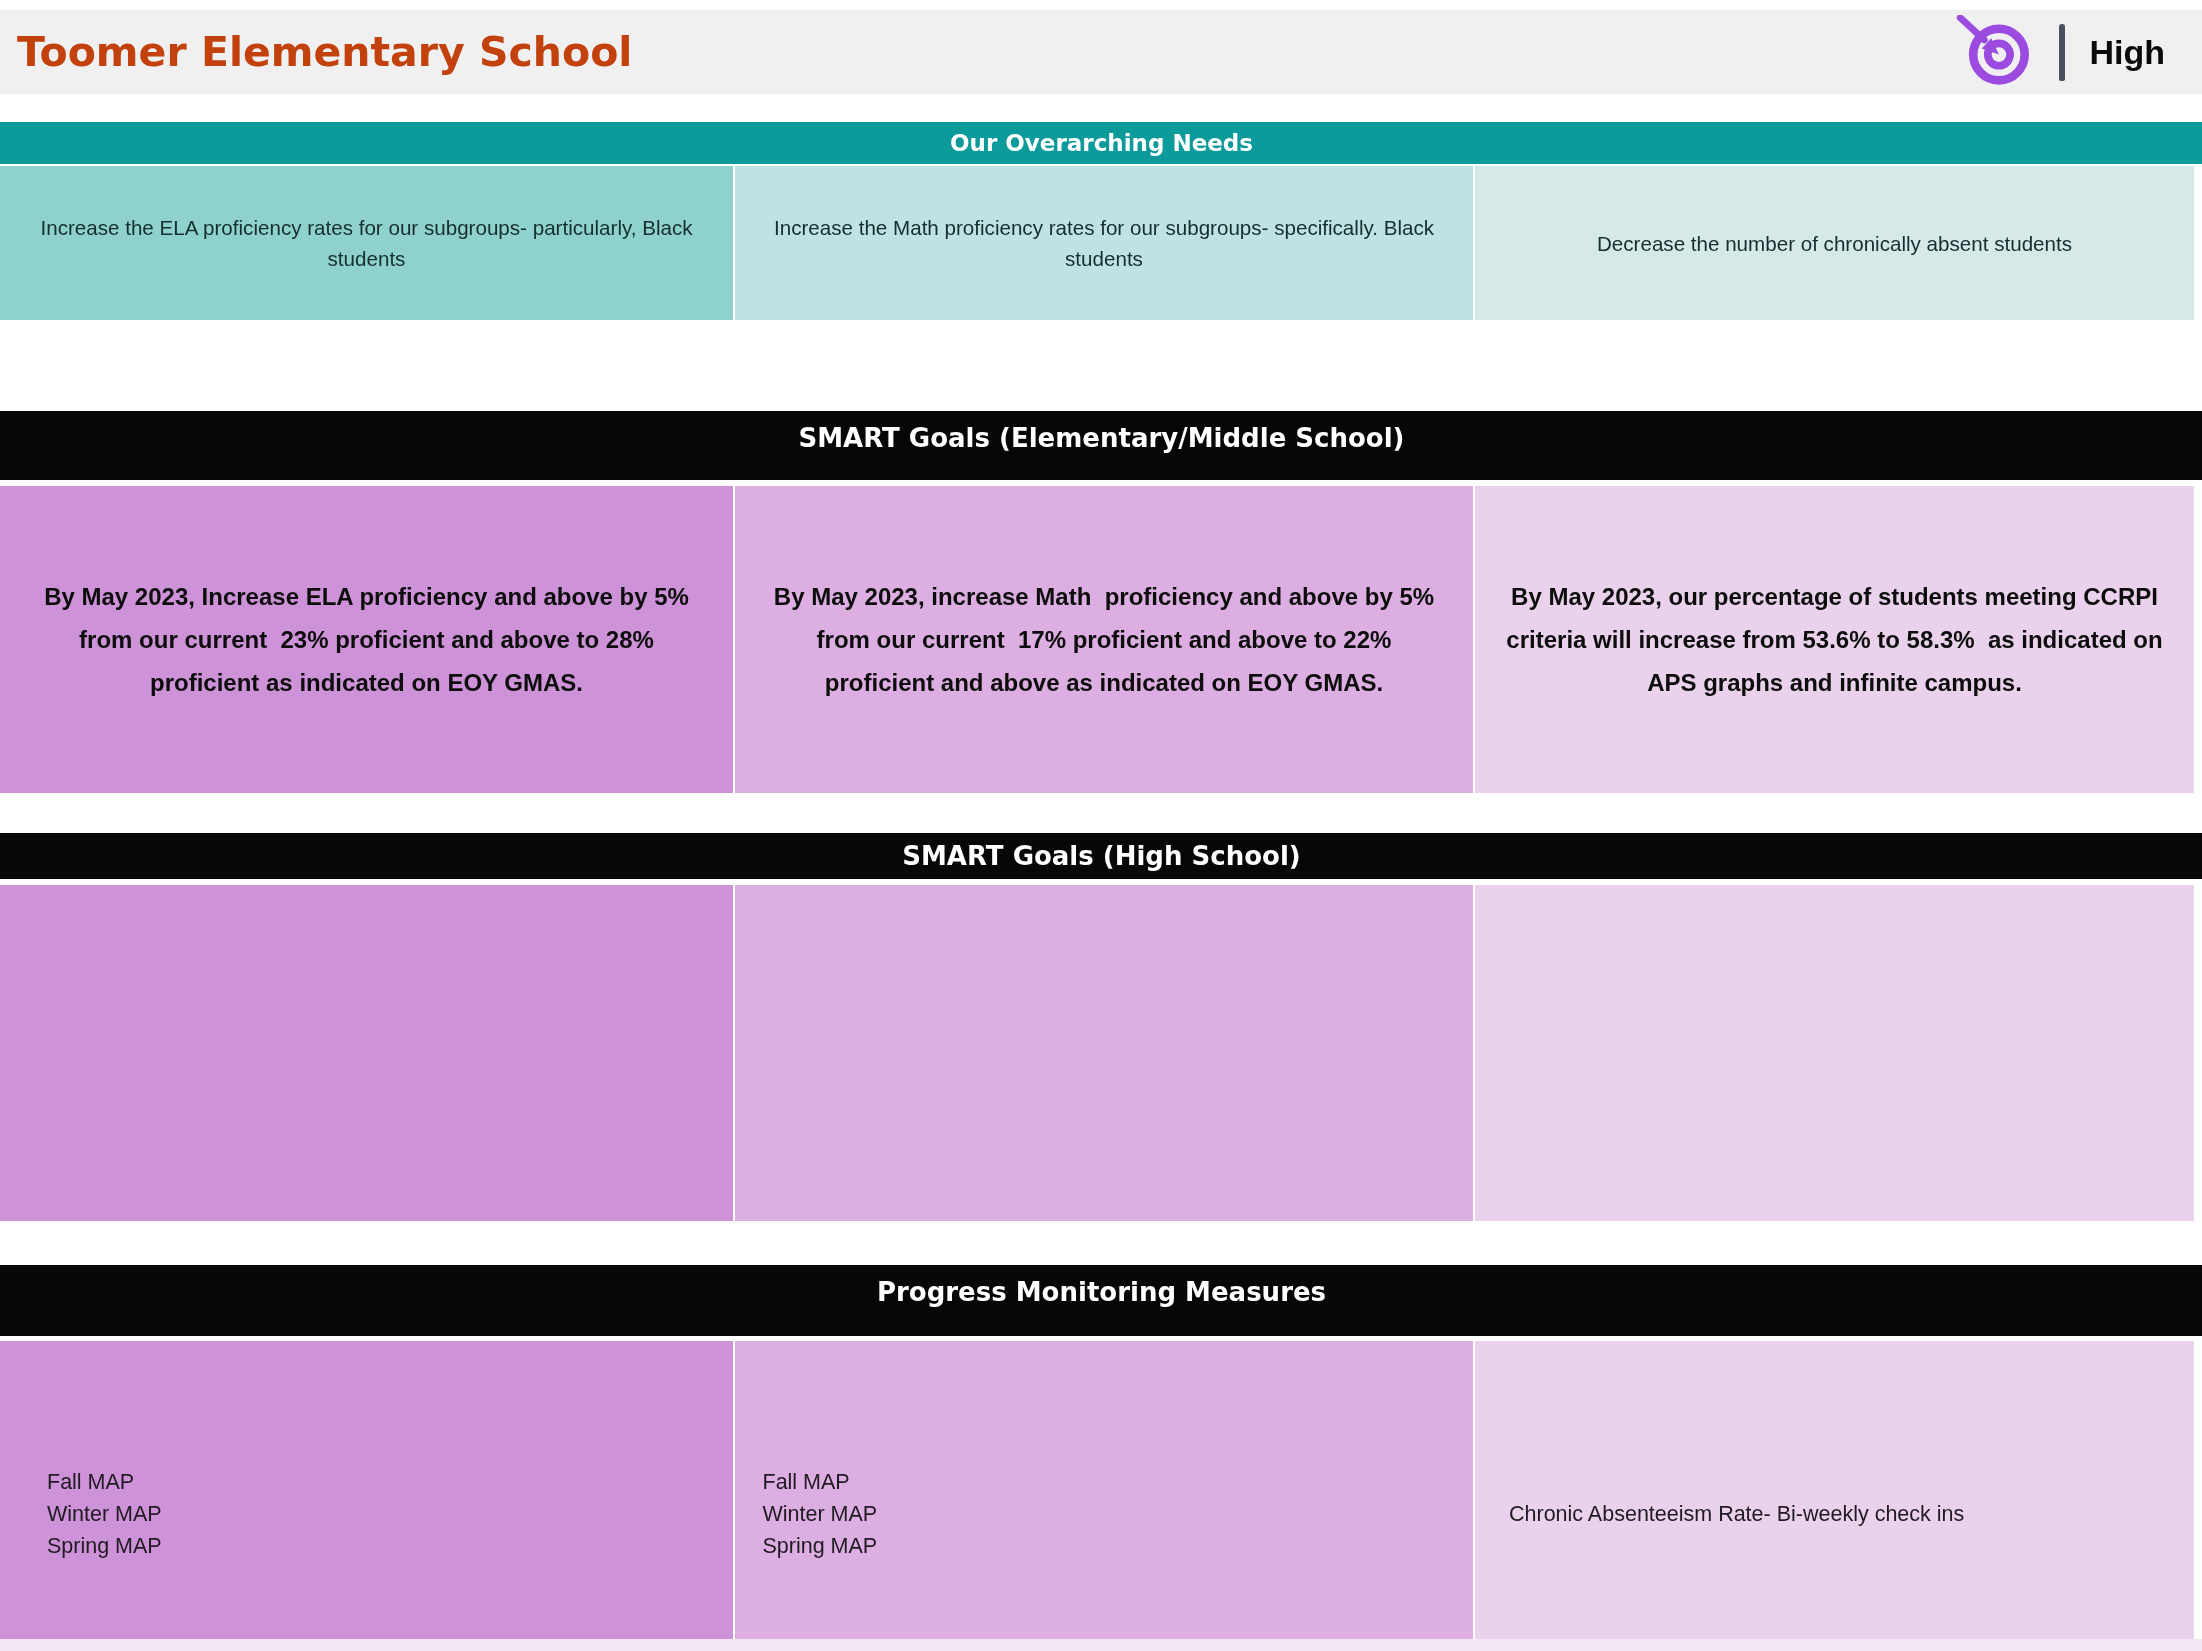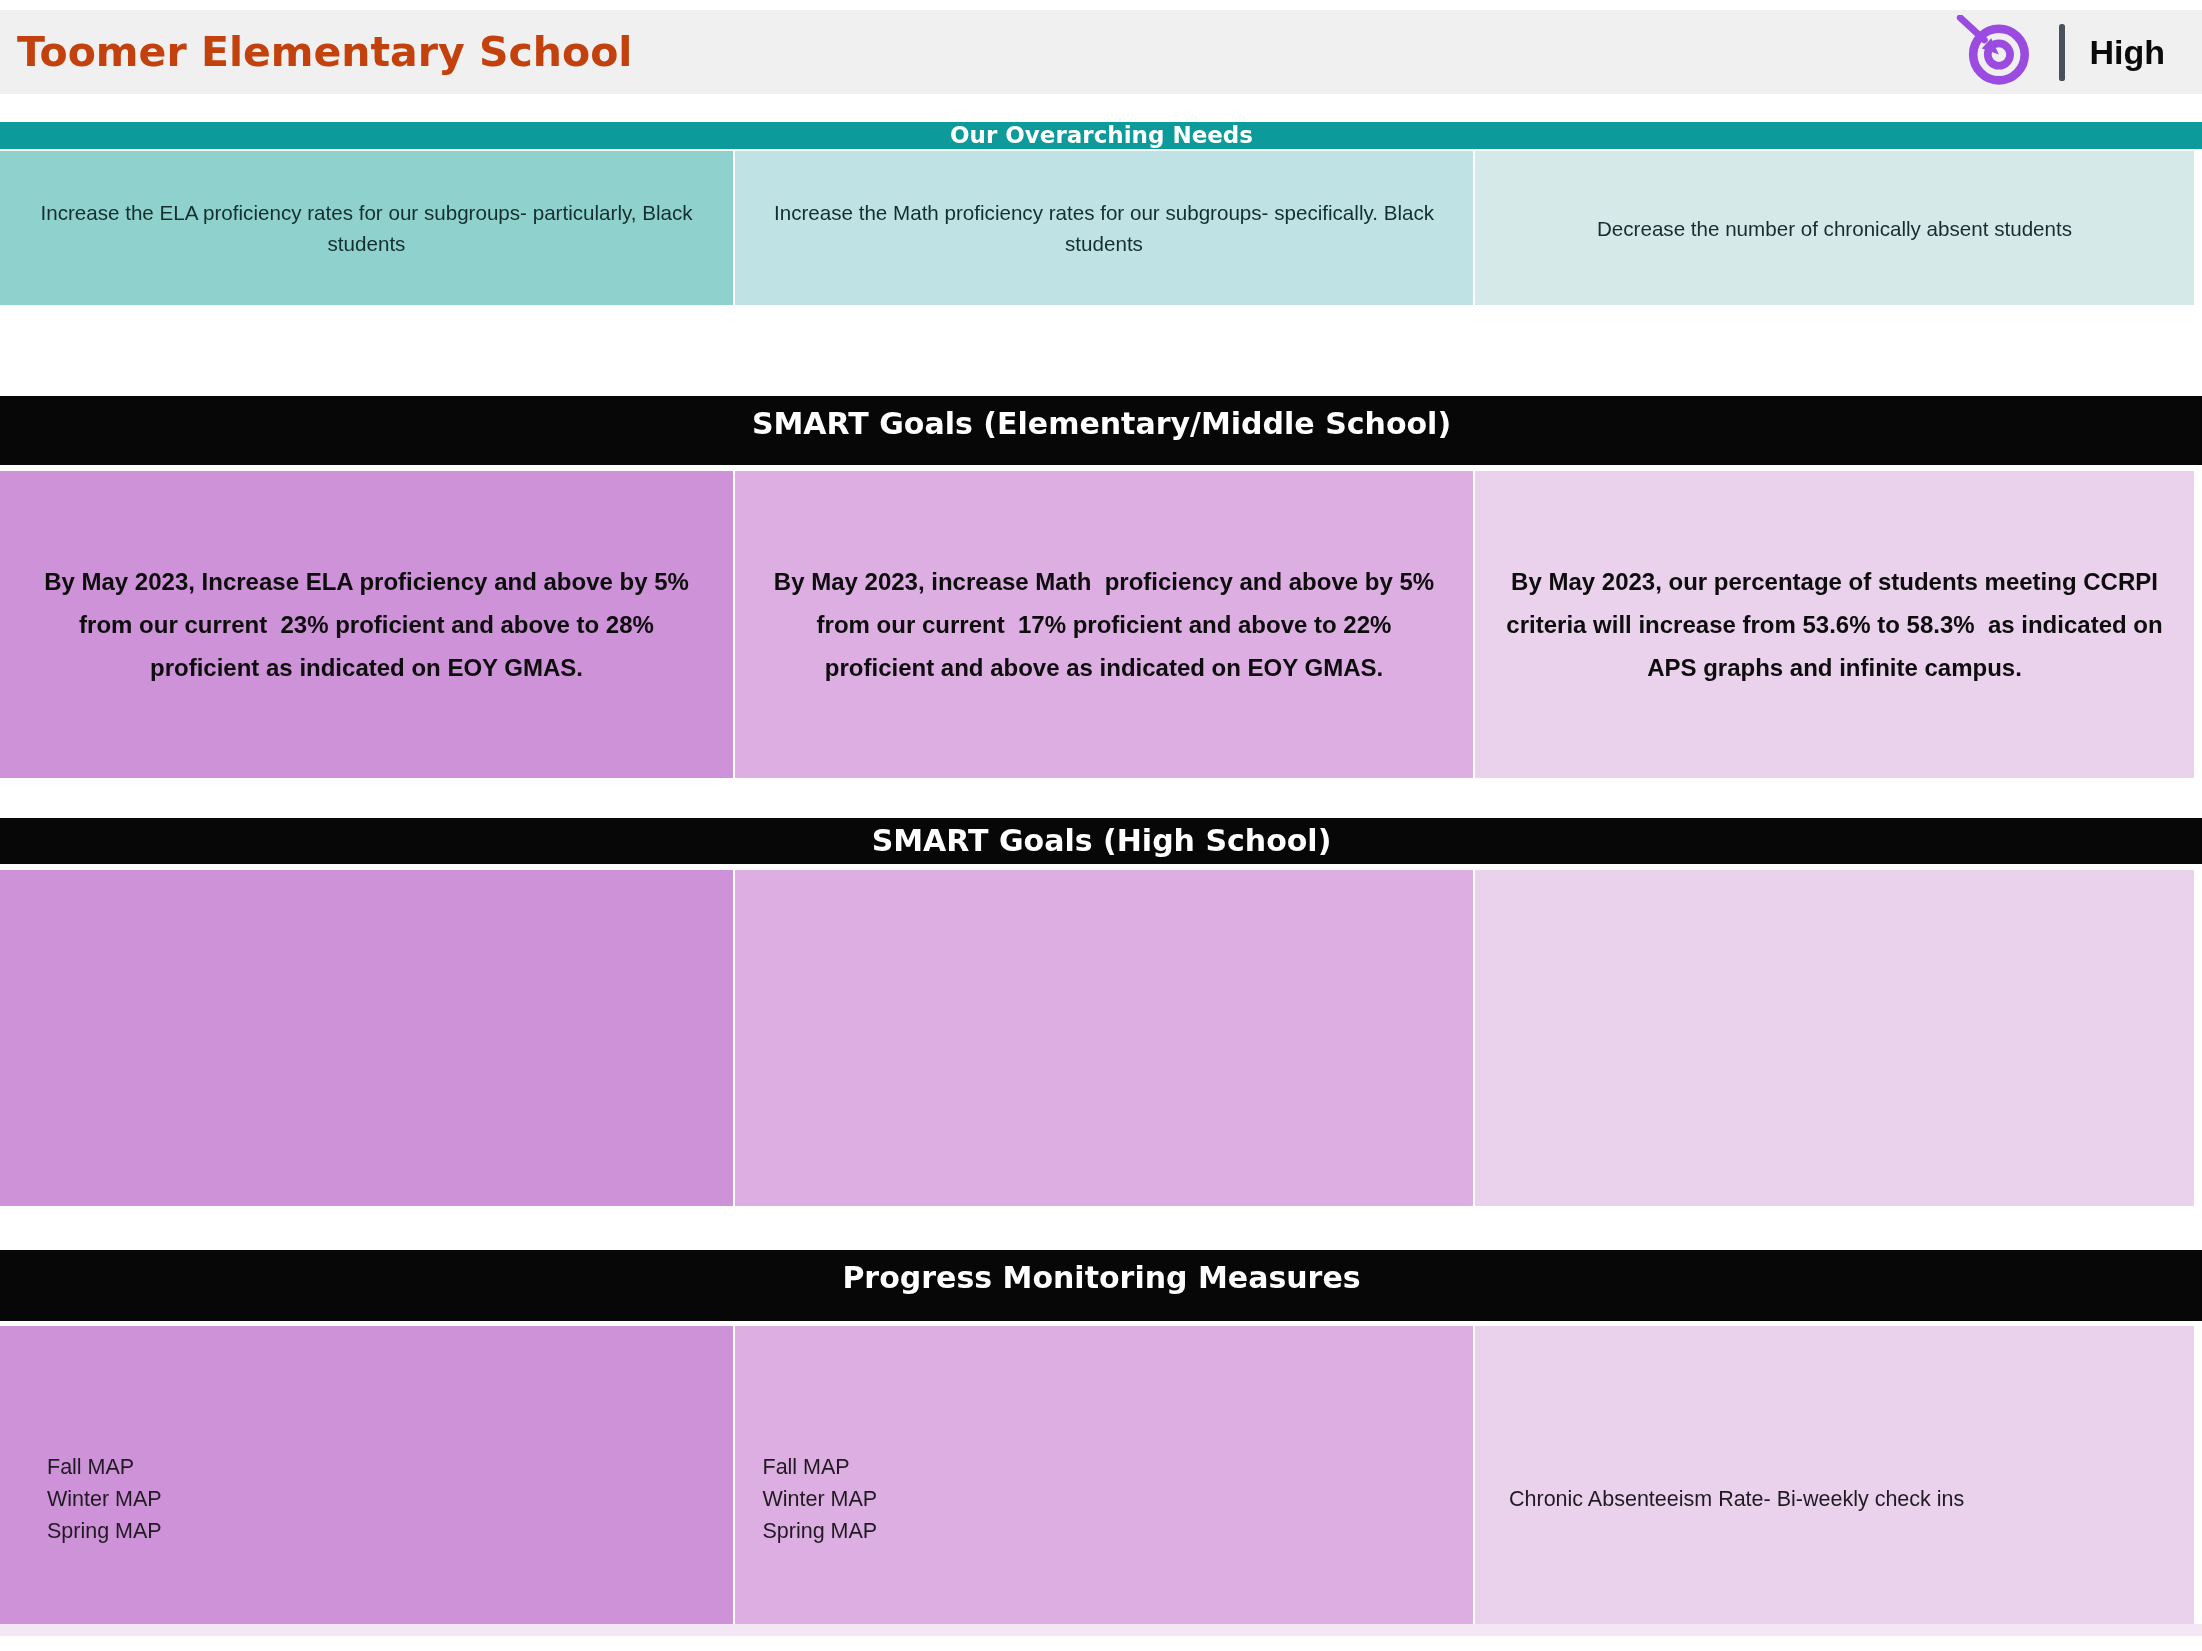--- a/index.html
+++ b/index.html
@@ -54,31 +54,31 @@
   .band {
     width: 2203px;
     display: flex;
     align-items: center;
     justify-content: center;
     box-sizing: border-box;
     text-align: center;
   }
   .band-teal {
     margin-top: 27.5px;
-    height: 27px;
+    height: 42px;
     color: #ffffff;
     font-family: "DejaVu Sans", sans-serif;
     font-weight: bold;
     font-size: 23px;
   }
   .band-black {
     color: #ffffff;
     font-family: "DejaVu Sans", sans-serif;
     font-weight: bold;
-    font-size: 30px;
+    font-size: 26px;
   }
   .band-black.b1 { margin-top: 91px; height: 69px; padding-bottom: 15.5px; }
   .band-black.b2 { margin-top: 40px;  height: 46px; }
   .band-black.b3 { margin-top: 44px;  height: 71px; padding-bottom: 15.5px; }
 
   .row {
     width: 2203px;
     display: grid;
     grid-template-columns: 733px 738px 719px;
     column-gap: 2px;

